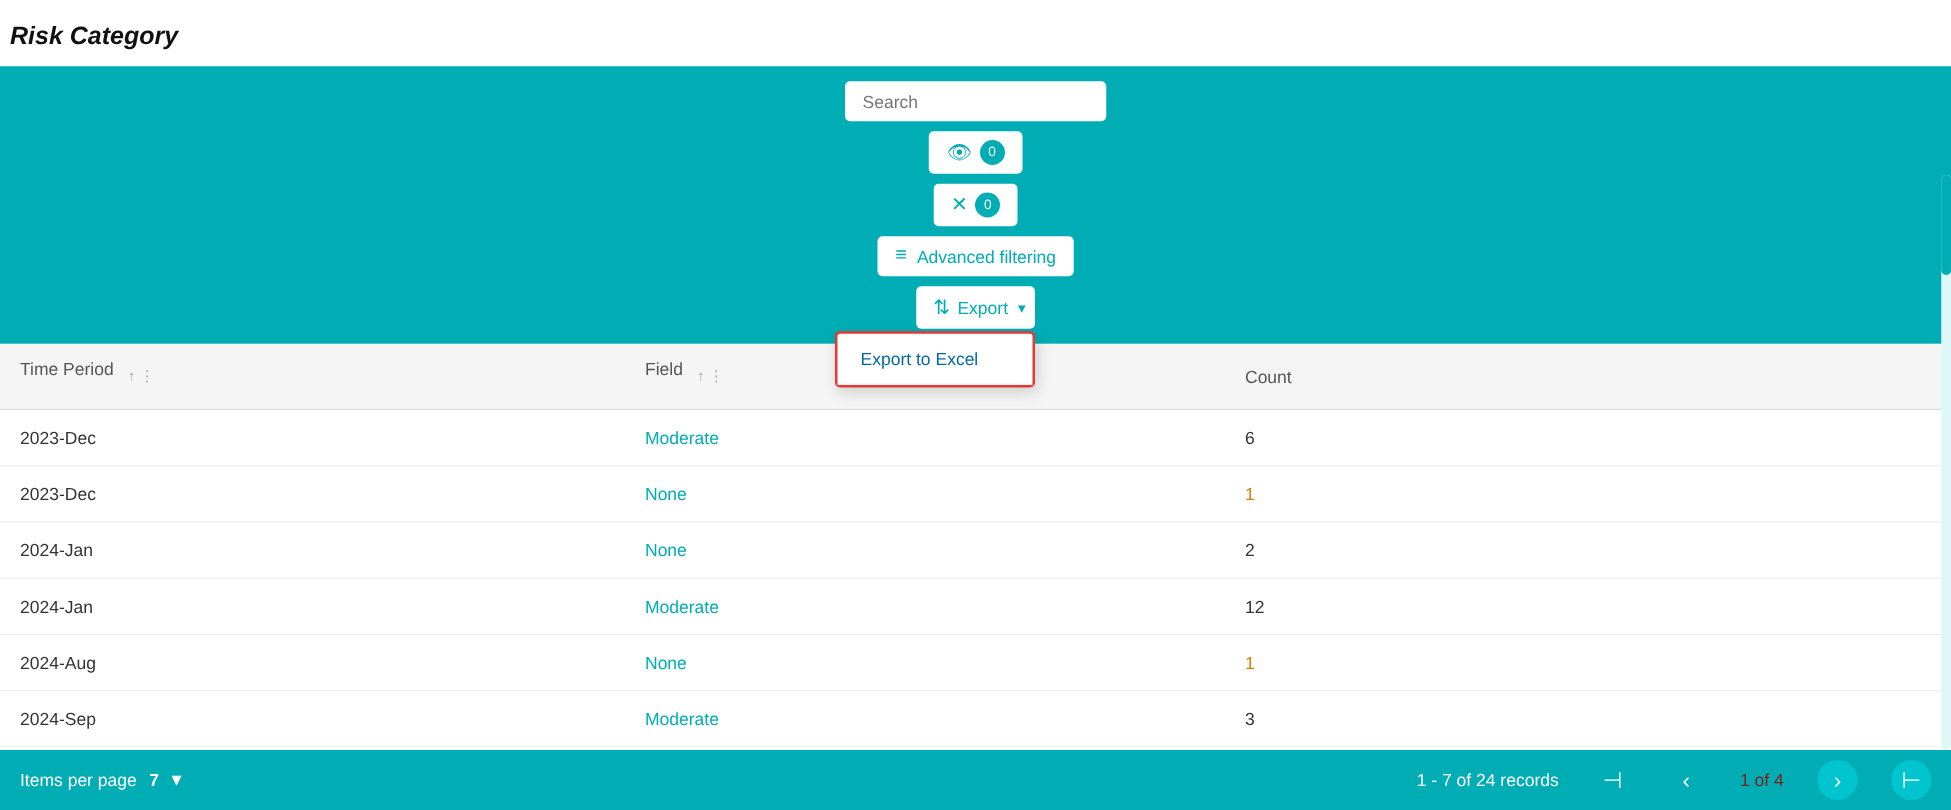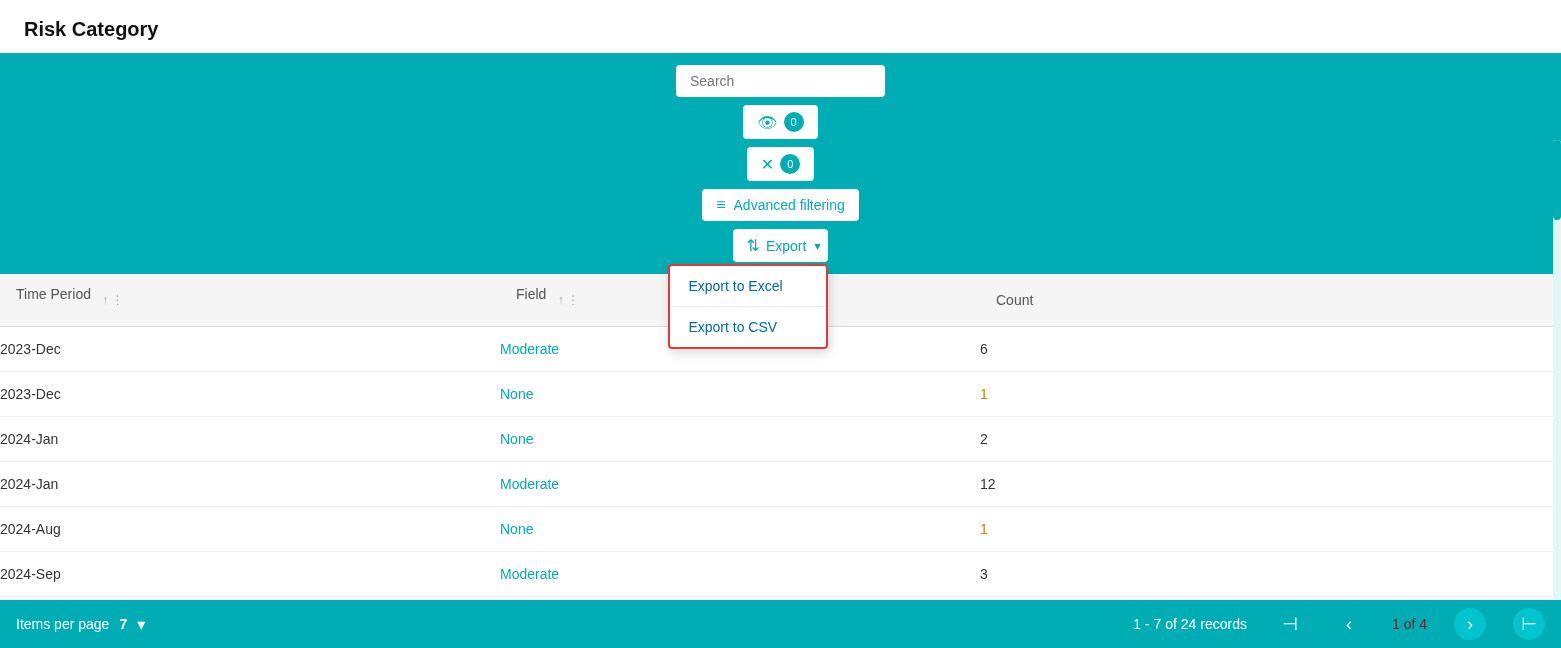--- a/index.html
+++ b/index.html
@@ -13,22 +13,23 @@
     .page-wrapper {
       width: 1561px;
       min-height: 648px;
       position: relative;
       background: #fff;
     }
 
     .page-title {
       font-size: 20px;
       font-weight: bold;
-      padding: 18px 24px 12px 24px;
+      padding: 18px 24px 12px 8px;
       color: #111;
+      font-style: italic;
     }
 
     .toolbar {
       background: #00adb5;
       padding: 12px 16px;
       display: flex;
       align-items: center;
       gap: 8px;
       flex-direction: column;
     }
@@ -144,21 +145,21 @@
     tbody tr {
       border-bottom: 1px solid #eee;
     }
 
     tbody tr:last-child {
       border-bottom: 1px solid #eee;
       margin-left: 36px;
     }
 
     tbody td {
-      padding: 14px 0;
+      padding: 14px 16px;
       font-size: 14px;
       color: #333;
     }
 
     .count-orange {
       color: #e07b00;
     }
 
     
     .footer {
@@ -250,21 +251,20 @@
     <div class="export-wrapper">
       <button class="toolbar-btn export-btn">
         <span style="font-size:16px;">⇅</span>
         <span>Export</span>
         <span style="font-size:12px; margin-left:2px;">▾</span>
       </button>
 
       <div class="export-dropdown">
         <div class="export-dropdown-item">Export to Excel</div>
         <div class="export-divider"></div>
-        <div class="export-dropdown-item">Export to CSV</div>
       </div>
     </div>
   </div>
 
   <div class="table-container">
     <table>
       <thead>
         <tr>
           <th class="col-time">
             <div class="th-inner">

